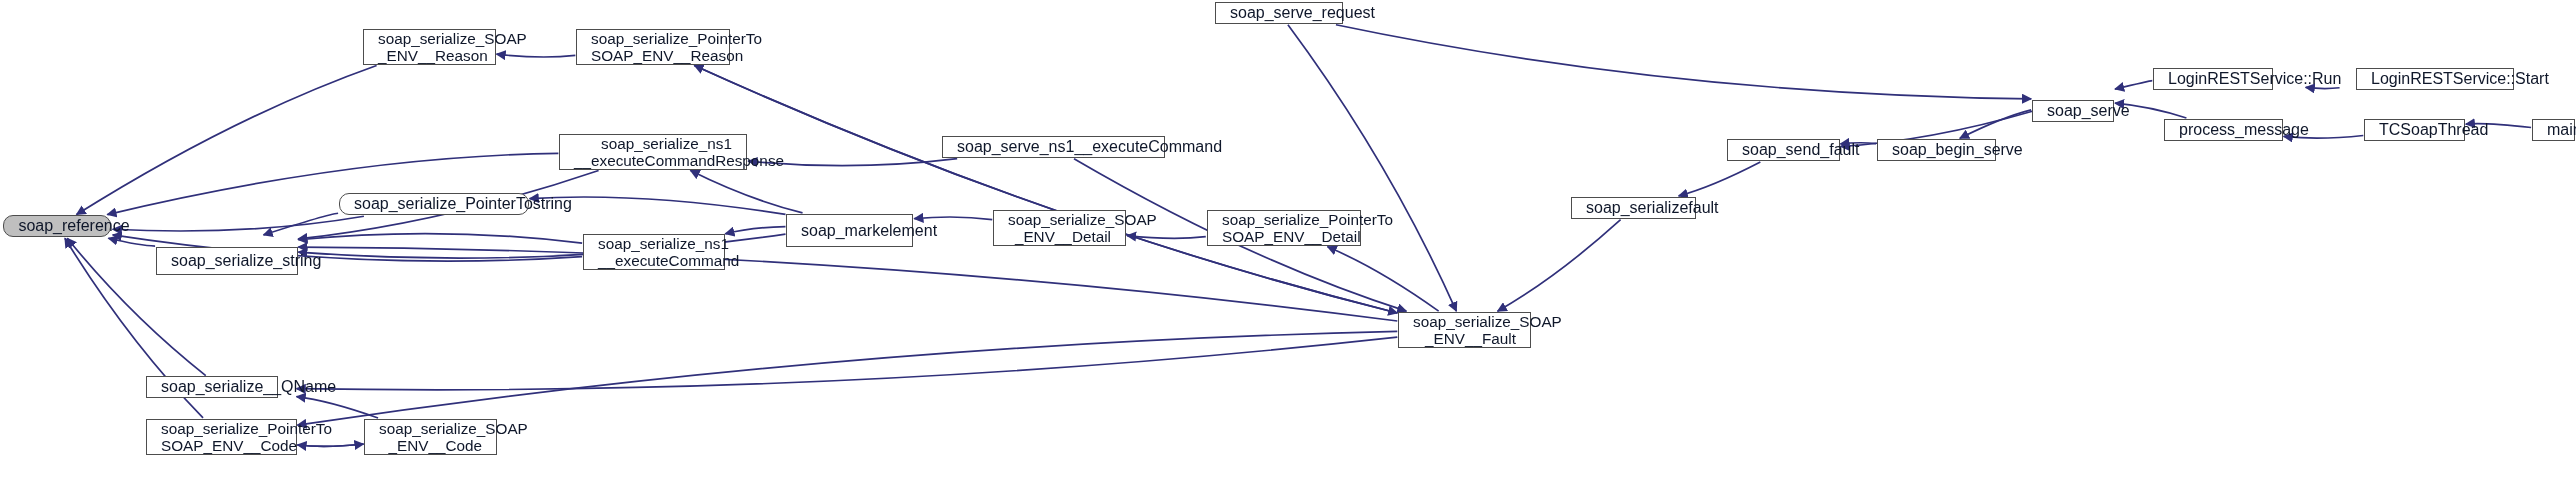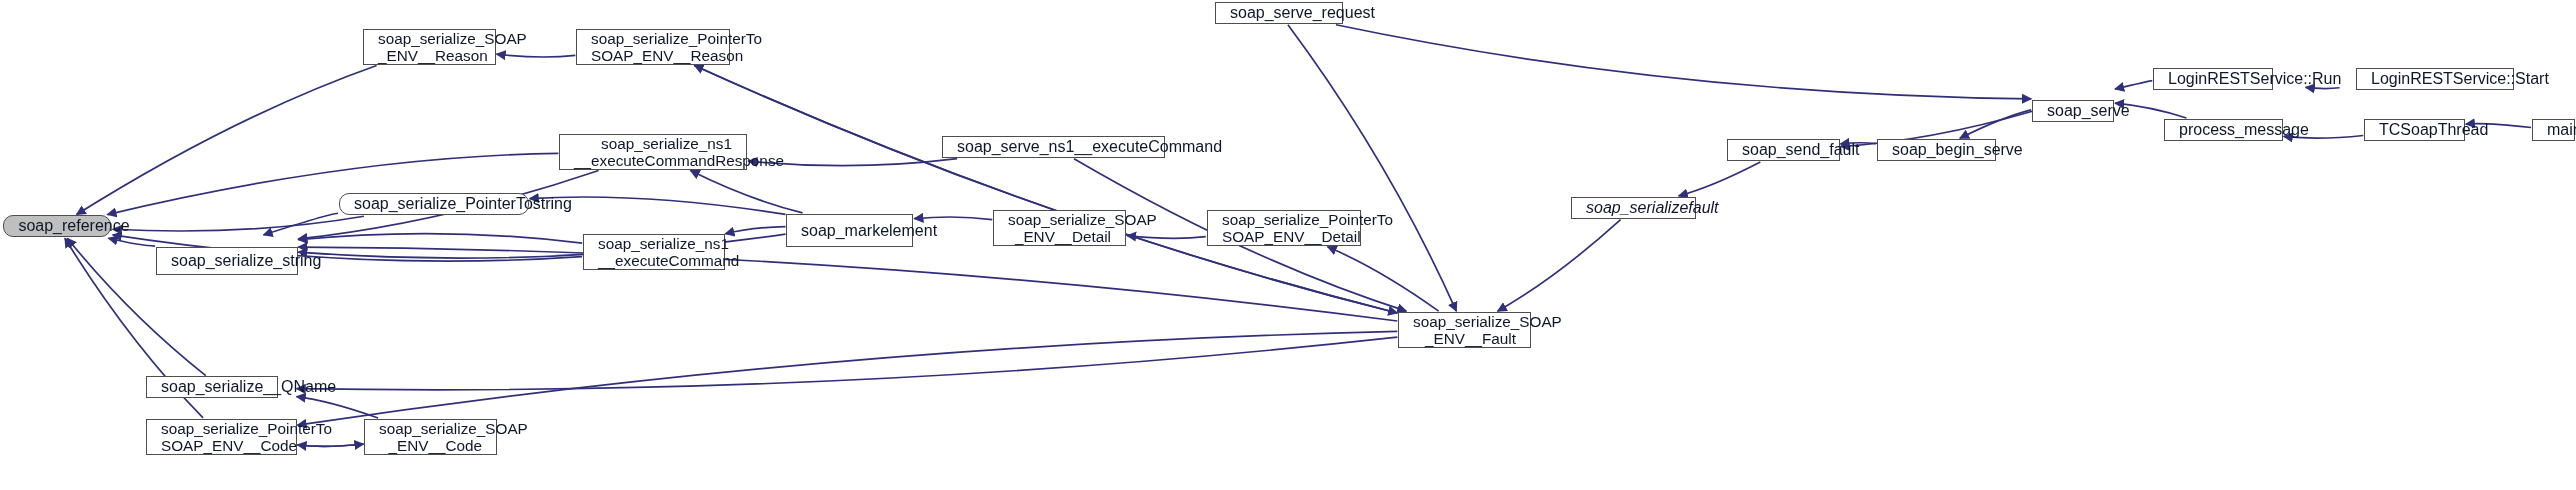--- a/index.html
+++ b/index.html
@@ -125,21 +125,21 @@
       <div class="gnode" style="left: 942px; top: 136px; width: 223px; height: 22px;"><span class="lbl">soap_serve_ns1__executeCommand</span></div>
       <div class="gnode" style="left: 1727px; top: 139px; width: 113px; height: 22px;"><span class="lbl">soap_send_fault</span></div>
       <div class="gnode" style="left: 1877px; top: 139px; width: 119px; height: 22px;"><span class="lbl">soap_begin_serve</span></div>
       <div class="gnode" style="left: 339px; top: 193px; width: 190px; height: 22px; border-radius: 10px;"><span class="lbl">soap_serialize_PointerTostring</span></div>
       <div class="gnode" style="left: 156px; top: 247px; width: 142px; height: 28px;"><span class="lbl">soap_serialize_string</span></div>
       <div class="gnode" style="left: 786px; top: 214px; width: 127px; height: 33px;"><span class="lbl">soap_markelement</span></div>
       <div class="gnode" style="left: 993px; top: 210px; width: 133px; height: 36px;"><span class="lbl" style="font-size: 15.3px;">soap_serialize_SOAP
 _ENV__Detail</span></div>
       <div class="gnode" style="left: 1207px; top: 210px; width: 154px; height: 36px;"><span class="lbl" style="font-size: 15.3px;">soap_serialize_PointerTo
 SOAP_ENV__Detail</span></div>
-      <div class="gnode" style="left: 1571px; top: 197px; width: 125px; height: 22px; font-style: italic;"><span class="lbl">soap_serializefault</span></div>
+      <div class="gnode" style="left: 1571px; top: 197px; width: 125px; height: 22px;"><span class="lbl">soap_serializefault</span></div>
       <div class="gnode" style="left: 583px; top: 234px; width: 142px; height: 36px;"><span class="lbl" style="font-size: 15.3px;">soap_serialize_ns1
 __executeCommand</span></div>
       <div class="gnode" style="left: 1398px; top: 312px; width: 133px; height: 36px;"><span class="lbl" style="font-size: 15.3px;">soap_serialize_SOAP
 _ENV__Fault</span></div>
       <div class="gnode" style="left: 146px; top: 376px; width: 132px; height: 22px;"><span class="lbl">soap_serialize__QName</span></div>
       <div class="gnode" style="left: 146px; top: 419px; width: 151px; height: 36px;"><span class="lbl" style="font-size: 15.3px;">soap_serialize_PointerTo
 SOAP_ENV__Code</span></div>
       <div class="gnode" style="left: 364px; top: 419px; width: 133px; height: 36px;"><span class="lbl" style="font-size: 15.3px;">soap_serialize_SOAP
 _ENV__Code</span></div>
     </div>

